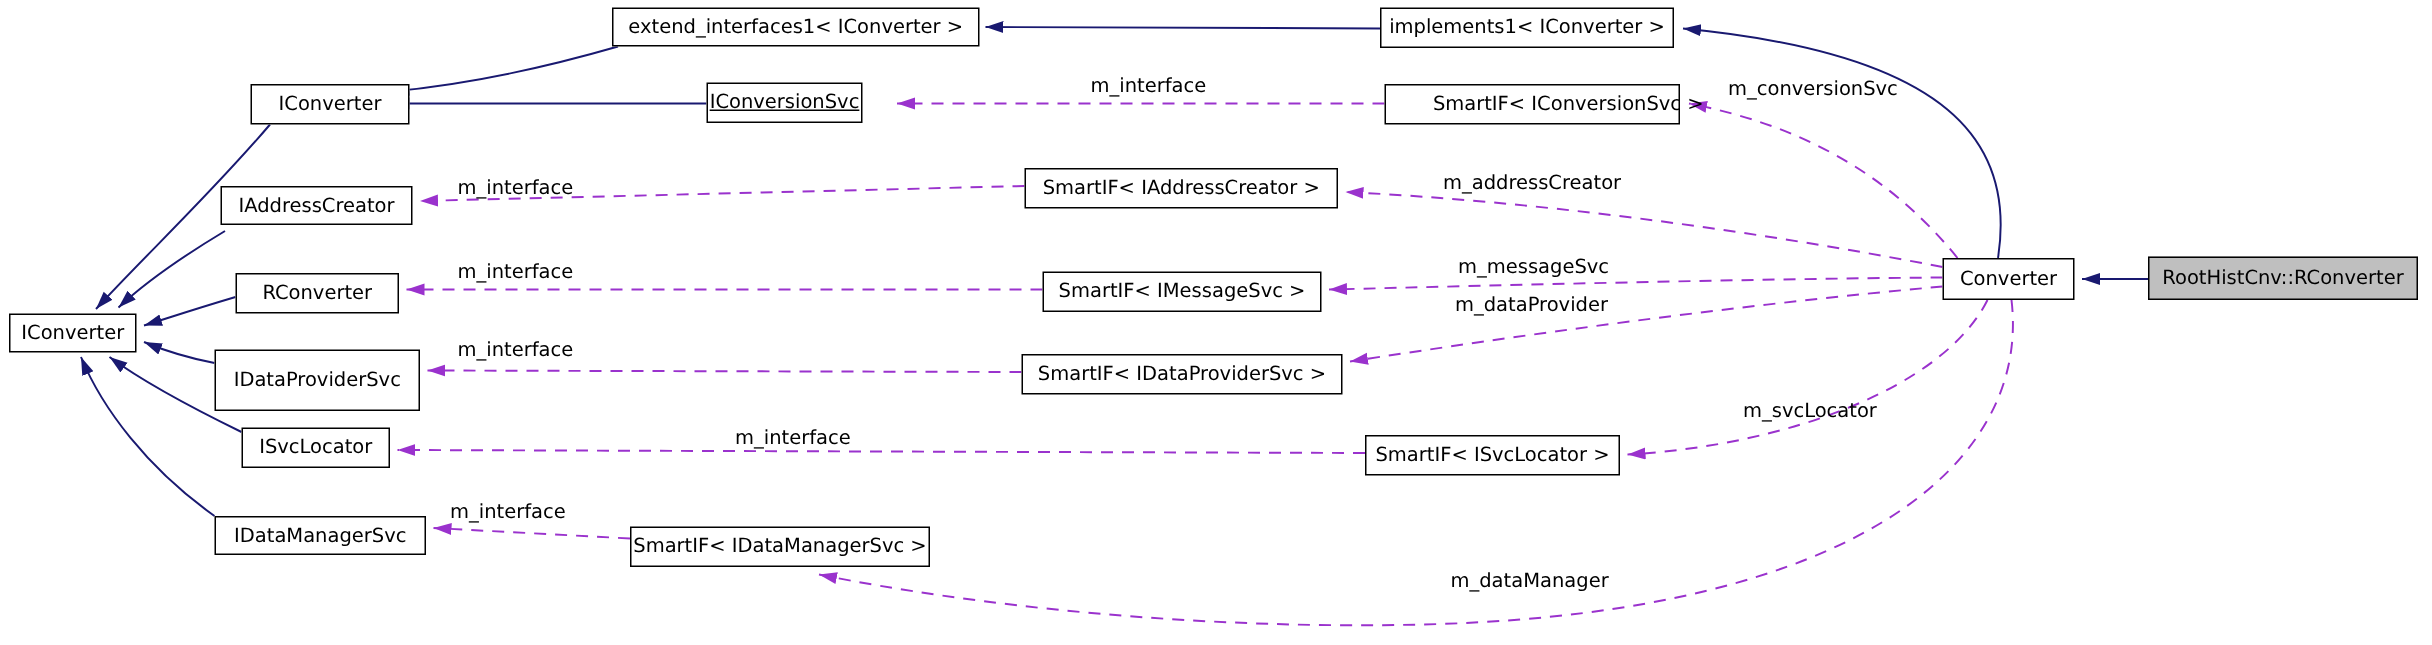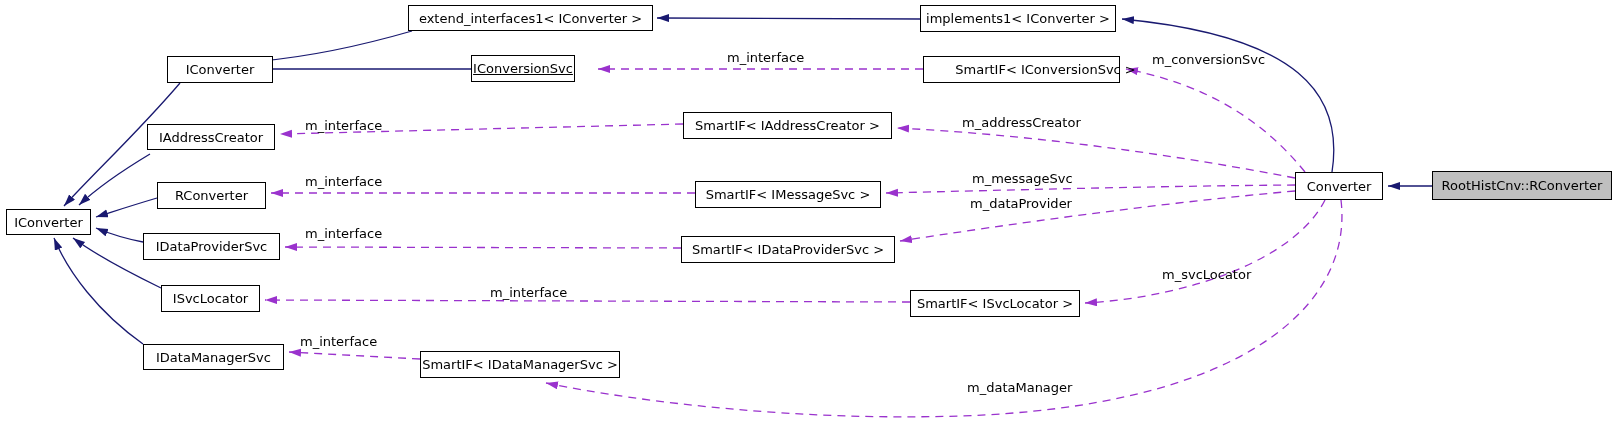--- a/index.html
+++ b/index.html
@@ -85,21 +85,21 @@
   <div class="node" style="left:408px; top:5px; width:245px; height:26px;">extend_interfaces1&lt; IConverter &gt;</div>
   <div class="node" style="left:920px; top:5px; width:196px; height:27px;">implements1&lt; IConverter &gt;</div>
   <div class="node" style="left:167px; top:56px; width:106px; height:27px;">IConverter</div>
   <div class="node" style="left:471px; top:55px; width:104px; height:27px;text-decoration:underline;">IConversionSvc</div>
   <div class="node" style="left:923px; top:56px; width:197px; height:27px;padding-left:48px;">SmartIF&lt; IConversionSvc &gt;</div>
   <div class="node" style="left:6px; top:209px; width:85px; height:26px;">IConverter</div>
   <div class="node" style="left:147px; top:124px; width:128px; height:26px;">IAddressCreator</div>
   <div class="node" style="left:683px; top:112px; width:209px; height:27px;">SmartIF&lt; IAddressCreator &gt;</div>
   <div class="node" style="left:157px; top:182px; width:109px; height:27px;">RConverter</div>
   <div class="node" style="left:695px; top:181px; width:186px; height:27px;">SmartIF&lt; IMessageSvc &gt;</div>
-  <div class="node" style="left:143px; top:233px; width:137px; height:27px;">IDataProviderSvc</div>
+  <div class="node" style="left:143px; top:233px; width:137px; height:41px;">IDataProviderSvc</div>
   <div class="node" style="left:681px; top:236px; width:214px; height:27px;">SmartIF&lt; IDataProviderSvc &gt;</div>
   <div class="node" style="left:161px; top:285px; width:99px; height:27px;">ISvcLocator</div>
   <div class="node" style="left:910px; top:290px; width:170px; height:27px;">SmartIF&lt; ISvcLocator &gt;</div>
   <div class="node" style="left:143px; top:344px; width:141px; height:26px;">IDataManagerSvc</div>
   <div class="node" style="left:420px; top:351px; width:200px; height:27px;">SmartIF&lt; IDataManagerSvc &gt;</div>
   <div class="node" style="left:1295px; top:172px; width:88px; height:28px;">Converter</div>
   <div class="node highlight" style="left:1432px; top:171px; width:180px; height:29px;">RootHistCnv::RConverter</div>
 
   <div class="edge-label" style="left:727px; top:50px;">m_interface</div>
   <div class="edge-label" style="left:1152px; top:52px;">m_conversionSvc</div>

